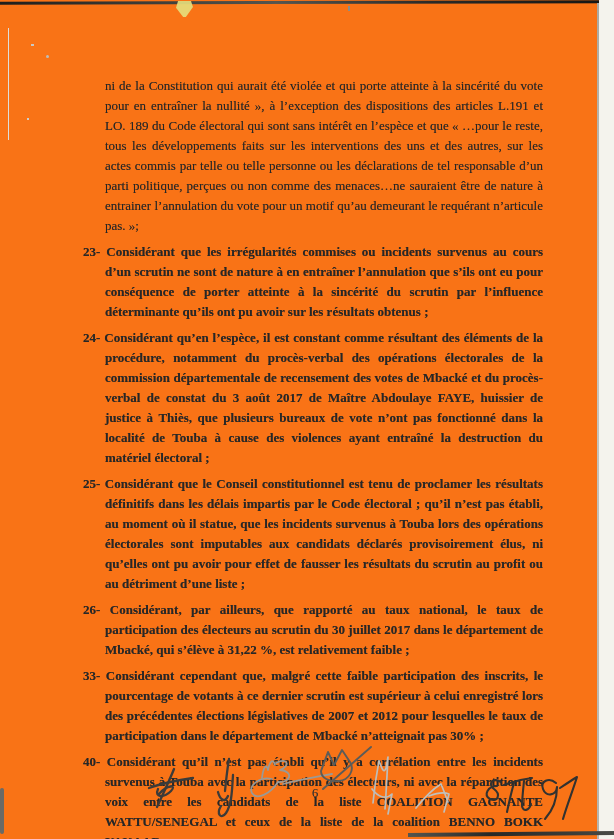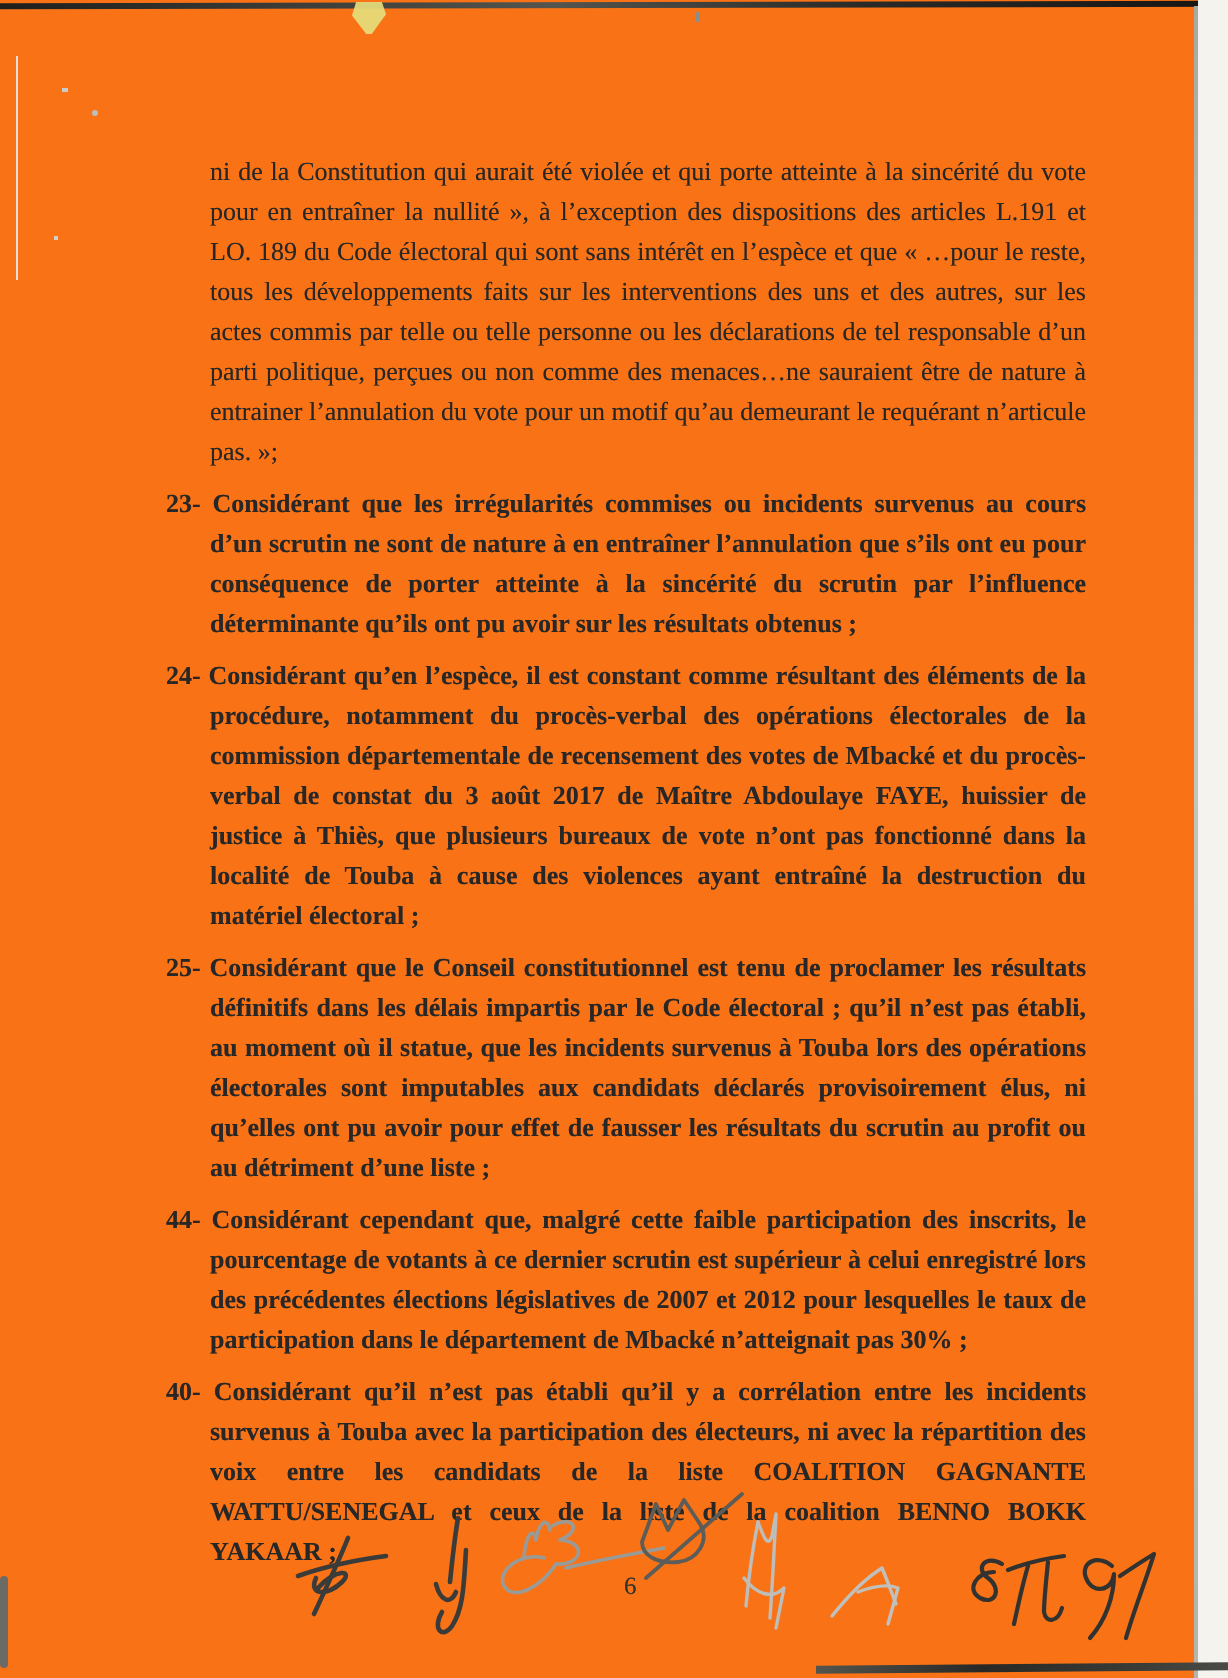--- a/index.html
+++ b/index.html
@@ -72,22 +72,23 @@
 
   <div class="text-block">
     <p class="intro">ni de la Constitution qui aurait été violée et qui porte atteinte à la sincérité du vote pour en entraîner la nullité », à l’exception des dispositions des articles L.191 et LO. 189 du Code électoral qui sont sans intérêt en l’espèce et que « …pour le reste, tous les développements faits sur les interventions des uns et des autres, sur les actes commis par telle ou telle personne ou les déclarations de tel responsable d’un parti politique, perçues ou non comme des menaces…ne sauraient être de nature à entrainer l’annulation du vote pour un motif qu’au demeurant le requérant n’articule pas. »;</p>
 
     <div class="para"><span>23-</span> <span>Considérant que les irrégularités commises ou incidents survenus au cours d’un scrutin ne sont de nature à en entraîner l’annulation que s’ils ont eu pour conséquence de porter atteinte à la sincérité du scrutin par l’influence déterminante qu’ils ont pu avoir sur les résultats obtenus ;</span></div>
 
     <div class="para"><span>24-</span> <span>Considérant qu’en l’espèce, il est constant comme résultant des éléments de la procédure, notamment du procès-verbal des opérations électorales de la commission départementale de recensement des votes de Mbacké et du procès-verbal de constat du 3 août 2017 de Maître Abdoulaye FAYE, huissier de justice à Thiès, que plusieurs bureaux de vote n’ont pas fonctionné dans la localité de Touba à cause des violences ayant entraîné la destruction du matériel électoral ;</span></div>
 
     <div class="para"><span>25-</span> <span>Considérant que le Conseil constitutionnel est tenu de proclamer les résultats définitifs dans les délais impartis par le Code électoral ; qu’il n’est pas établi, au moment où il statue, que les incidents survenus à Touba lors des opérations électorales sont imputables aux candidats déclarés provisoirement élus, ni qu’elles ont pu avoir pour effet de fausser les résultats du scrutin au profit ou au détriment d’une liste ;</span></div>
 
+    <div class="para"><span>26-</span> <span>Considérant, par ailleurs, que rapporté au taux national, le taux de participation des électeurs au scrutin du 30 juillet 2017 dans le département de Mbacké, qui s’élève à 31,22 %, est relativement faible ;</span></div>
 
-    <div class="para"><span>44-</span> <span>Considérant cependant que, malgré cette faible participation des inscrits, le pourcentage de votants à ce dernier scrutin est supérieur à celui enregistré lors des précédentes élections législatives de 2007 et 2012 pour lesquelles le taux de participation dans le département de Mbacké n’atteignait pas 30% ;</span></div>
+    <div class="para"><span>33-</span> <span>Considérant cependant que, malgré cette faible participation des inscrits, le pourcentage de votants à ce dernier scrutin est supérieur à celui enregistré lors des précédentes élections législatives de 2007 et 2012 pour lesquelles le taux de participation dans le département de Mbacké n’atteignait pas 30% ;</span></div>
 
     <div class="para"><span>40-</span> <span>Considérant qu’il n’est pas établi qu’il y a corrélation entre les incidents survenus à Touba avec la participation des électeurs, ni avec la répartition des voix entre les candidats de la liste COALITION GAGNANTE WATTU/SENEGAL et ceux de la liste de la coalition BENNO BOKK YAKAAR ;</span></div>
   </div>
 
   <div class="page-number">6</div>
 
   <svg class="signatures" width="614" height="839" viewBox="0 0 614 839">
     <g stroke="#3b3b39" stroke-width="2.3">
       <path d="M174,769 C170,779 164,792 157,807"></path>
       <path d="M149,788 C163,783 178,780 193,778"></path>

